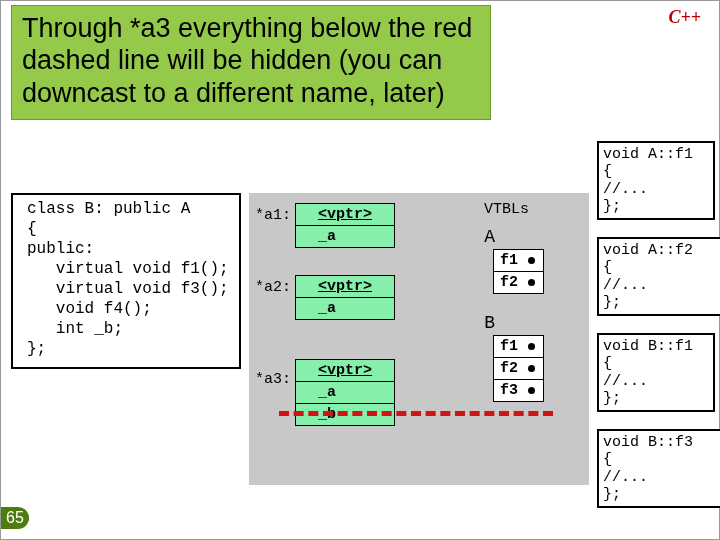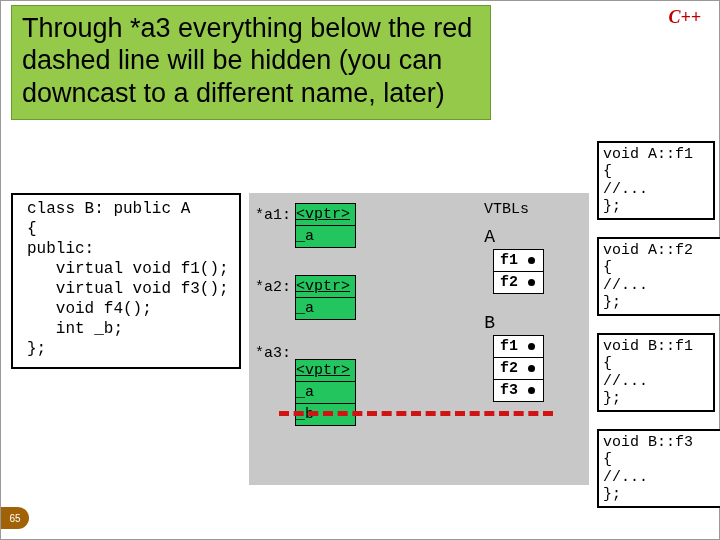--- a/index.html
+++ b/index.html
@@ -66,23 +66,24 @@
     text-align: center;
   }
   .obj-table {
     position: absolute;
     border-collapse: collapse;
     font-family: Consolas, "Courier New", monospace;
     font-size: 15px;
   }
   .obj-table td {
     border: 1px solid #000;
-    background: #22c55e;
-    padding: 2px 0;
+    background: #86efac;
+    padding: 2px 22px;
     min-width: 60px;
+    font-weight: bold;
   }
   .obj-table td.u { text-decoration: underline; }
   .vtbls-label {
     position: absolute;
     font-family: Consolas, "Courier New", monospace;
     font-size: 15px;
   }
   .vtbl-title {
     position: absolute;
     font-family: Consolas, "Courier New", monospace;
@@ -109,23 +110,23 @@
     vertical-align: middle;
   }
   .dash-line {
     position: absolute;
     border-top: 5px dashed #d11313;
   }
   .page-badge {
     position: absolute;
     left: 0; bottom: 10px;
     width: 28px; height: 22px;
-    background: #a16207;
+    background: #4d7c0f;
     color: #fff;
-    font-size: 10px;
+    font-size: 16px;
     border-radius: 0 11px 11px 0;
     display: flex;
     align-items: center;
     justify-content: center;
     font-family: Arial, sans-serif;
   }
 </style>
 </head>
 <body>
 
@@ -164,21 +165,21 @@
       <tbody>
           <tr>
             <td class="u">&lt;vptr&gt;</td>
           </tr>
       <tr>
             <td>_a</td>
           </tr>
     </tbody>
       </table>
 
-    <div class="obj-label" style="left:6px; top:152px;">*a3:</div>
+    <div class="obj-label" style="left:6px; top:178px;">*a3:</div>
     <table class="obj-table" style="left:46px; top:166px;">
       <tbody>
           <tr>
             <td class="u">&lt;vptr&gt;</td>
           </tr>
       <tr>
             <td>_a</td>
           </tr>
       <tr>
             <td>_b</td>

